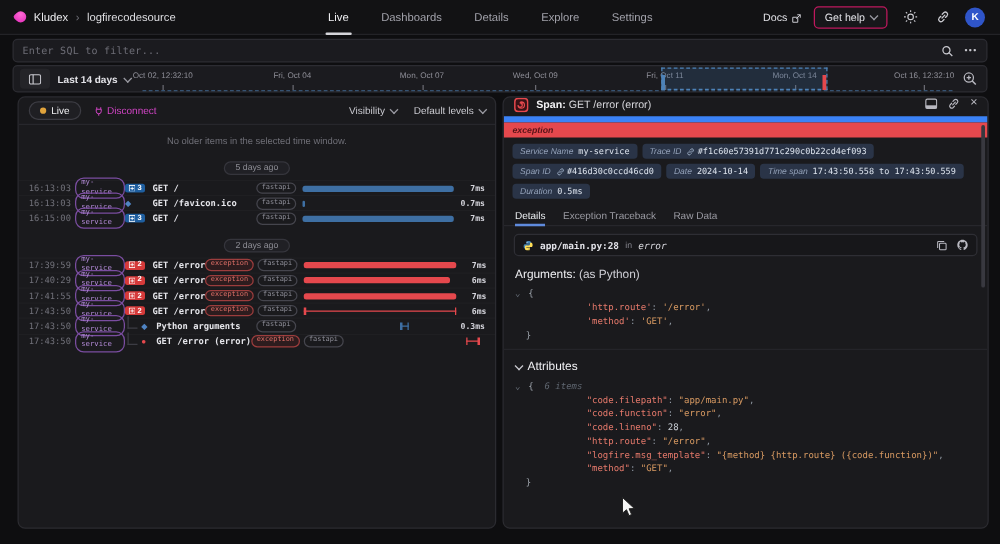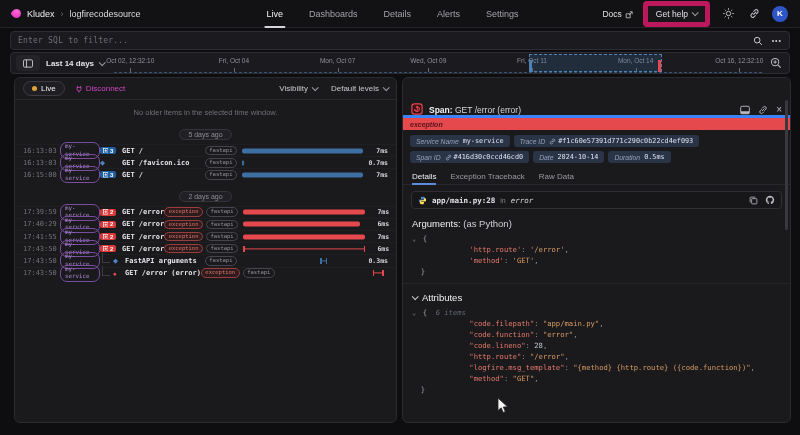--- a/index.html
+++ b/index.html
@@ -22,21 +22,21 @@
   .logo-dot { width:9px; height:9px; border-radius:50% 50% 50% 2px; background:radial-gradient(circle at 35% 35%, #ff6ad5, #e026b8); transform:rotate(45deg); }
   .crumb-org { color:#ededf0; font-weight:normal; }
   .crumb-sep { color:#6f6f77; font-size:9px; }
   .crumb-proj { color:#dcdce0; }
   .nav-tabs { display:flex; gap:26px; margin-left:auto; margin-right:auto; position:absolute; left:50%; transform:translateX(-53%); top:0; height:28px; align-items:center; }
   .nav-tab { font-size:9px; color:#a2a2ab; height:28px; display:flex; align-items:center; cursor:pointer; position:relative; }
   .nav-tab.active { color:#f2f2f5; }
   .nav-tab.active::after { content:""; position:absolute; bottom:0; left:-2px; right:-2px; height:2px; background:#d5d5da; border-radius:1px; }
   .topbar-right { margin-left:auto; display:flex; align-items:center; gap:10px; }
   .docs-link { display:flex; align-items:flex-end; gap:3px; font-size:8.5px; color:#e2e2e7; cursor:pointer; }
-  .gethelp-btn { display:flex; align-items:center; gap:4px; font-size:8.5px; color:#e2e2e7; border:5px solid #be185d; border-radius:4px; padding:3px 8px; cursor:pointer; background:#17171a; }
+  .gethelp-btn { display:flex; align-items:center; gap:4px; font-size:8.5px; color:#e2e2e7; border:1px solid #be185d; border-radius:4px; padding:3px 8px; cursor:pointer; background:#17171a; }
   .icon-btn { display:flex; align-items:center; justify-content:center; width:16px; height:16px; cursor:pointer; }
   .avatar { width:16px; height:16px; border-radius:50%; background:#2f55c9; color:#fff; font-size:8px; font-weight:bold; display:flex; align-items:center; justify-content:center; cursor:pointer; }
   .chev { width:5px; height:5px; border-right:1px solid #9a9aa2; border-bottom:1px solid #9a9aa2; transform:rotate(45deg) translateY(-1px); display:inline-block; }
 
   
   .filter-bar {
     position:absolute; left:10px; right:10px; top:31px; height:19px;
     background:#1b1b1f; border:1px solid #2c2c32; border-radius:4px;
     display:flex; align-items:center; padding:0 7px;
   }
@@ -95,21 +95,21 @@
   .tag { font-size:5.5px; border-radius:6px; padding:0 3.5px; line-height:7.5px; }
   .tag-fastapi { border:1px solid #45454d; color:#90909a; }
   .tag-exception { border:1px solid #9c3d3d; color:#e07068; background:rgba(160,40,40,.14); }
   .t-barzone { width:122px; flex:none; position:relative; height:100%; margin-left:5px; }
   .bar-solid { position:absolute; top:50%; transform:translateY(-50%); height:5px; border-radius:2px; }
   .bar-line { position:absolute; top:50%; transform:translateY(-50%); height:1.2px; }
   .cap { position:absolute; top:50%; transform:translateY(-50%); width:1.5px; height:6px; }
   .t-dur { width:24px; flex:none; text-align:right; color:#d3d3da; font-weight:bold; font-size:6.5px; }
 
   
-  .rp-header { height:20px; display:flex; align-items:flex-end; gap:6px; padding:0 8px; border-bottom:3px solid #3b82f6;margin-top:20px; }
+  .rp-header { height:20px; display:flex; align-items:flex-start; gap:6px; padding:0 8px; border-bottom:5px solid #3b82f6; }
   .err-icon { width:12px; height:12px; flex:none; }
   .rp-title { font-size:8.5px; color:#d8d8dd; white-space:nowrap; }
   .rp-title b { color:#f2f2f5; }
   .rp-header-icons { margin-left:auto; display:flex; gap:8px; align-items:center; color:#b9b9c1; }
   .close-x { font-size:10px; color:#b9b9c1; cursor:pointer; line-height:1; }
   .exc-banner { height:12px; background:#e5484d; display:flex; align-items:center; padding:0 7px; font-size:7px; font-style:italic; font-weight:bold; color:#571317; }
   .meta-wrap { padding:5px 7px 3px; display:flex; flex-wrap:wrap; gap:4px; }
   .meta-badge { background:#2a3447; border-radius:3px; padding:2px 6px; display:flex; align-items:center; gap:4px; font-size:6.8px; }
   .meta-label { font-style:italic; color:#93a1b8; }
   .meta-value { font-family:"DejaVu Sans Mono", monospace; color:#dde4ee; display:flex; align-items:center; gap:2px; }
@@ -147,21 +147,21 @@
   <div class="brand">
     <span class="logo-dot"></span>
     <span class="crumb-org">Kludex</span>
     <span class="crumb-sep">›</span>
     <span class="crumb-proj">logfirecodesource</span>
   </div>
   <div class="nav-tabs" id="nav-tabs">
       <span class="nav-tab active">Live</span>
       <span class="nav-tab">Dashboards</span>
       <span class="nav-tab">Details</span>
-      <span class="nav-tab">Alerts</span>
+      <span class="nav-tab">Explore</span>
       <span class="nav-tab">Settings</span>
     </div>
   <div class="topbar-right">
     <span class="docs-link">
       <span>Docs</span>
       <svg width="8" height="8" viewBox="0 0 10 10">
           <path d="M1.5 3.5 H6.5 V8.5 H1.5 Z" fill="none" stroke="#c9c9cf" stroke-width="1"></path>
           <path d="M5 5 L9 1 M6 1 H9 V4" fill="none" stroke="#c9c9cf" stroke-width="1"></path>
         </svg>
     </span>
@@ -442,21 +442,21 @@
         </div>
         <div class="trow">
           <span class="t-time mono">17:43:50</span>
           <span class="t-svc">
             <span class="svc-badge mono">my-service</span>
           </span>
           <span class="tree"></span>
           <span class="t-marker" style="width: 12px;">
             <span class="mk-diamond">◆</span>
           </span>
-          <span class="t-label mono">FastAPI arguments</span>
+          <span class="t-label mono">Python arguments</span>
           <span class="t-tags">
             <span class="tag mono tag-fastapi">fastapi</span>
           </span>
           <span class="t-barzone">
             <span class="bar-line" style="left: 64%; width: 6%; background: rgb(62, 111, 163);"></span>
             <span class="cap" style="left: 64%; background: rgb(62, 111, 163);"></span>
             <span class="cap" style="left: calc(70% - 1.5px); background: rgb(62, 111, 163);"></span>
           </span>
           <span class="t-dur mono">0.3ms</span>
         </div>
@@ -515,20 +515,24 @@
         </span>
         <span class="meta-badge">
           <span class="meta-label">Span ID</span>
           <span class="meta-value"><svg width="7" height="7" viewBox="0 0 12 12">
               <path d="M5 7 L7.5 4.5 M4 5.5 L2.5 7 a2 2 0 0 0 2.8 2.8 L6.8 8.3 M5.2 3.7 L6.7 2.2 a2 2 0 0 1 2.8 2.8 L8 6.5" fill="none" stroke="#9fb0c8" stroke-width="1.3" stroke-linecap="round"></path>
             </svg>#416d30c0ccd46cd0</span>
         </span>
         <span class="meta-badge">
           <span class="meta-label">Date</span>
           <span class="meta-value">2024-10-14</span>
+        </span>
+        <span class="meta-badge">
+          <span class="meta-label">Time span</span>
+          <span class="meta-value">17:43:50.558 to 17:43:50.559</span>
         </span>
         <span class="meta-badge">
           <span class="meta-label">Duration</span>
           <span class="meta-value">0.5ms</span>
         </span>
       </div>
     <div class="rp-tabs" id="rp-tabs">
         <span class="rp-tab active">Details</span>
         <span class="rp-tab">Exception Traceback</span>
         <span class="rp-tab">Raw Data</span>

